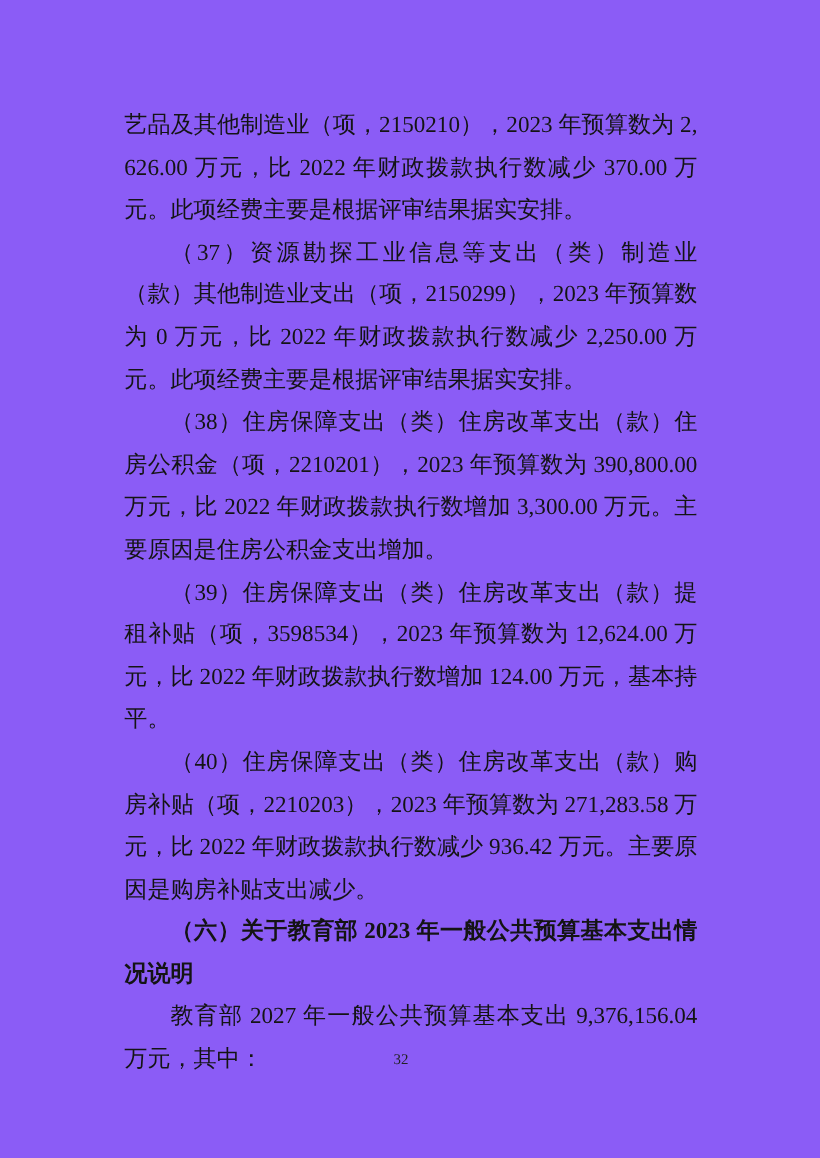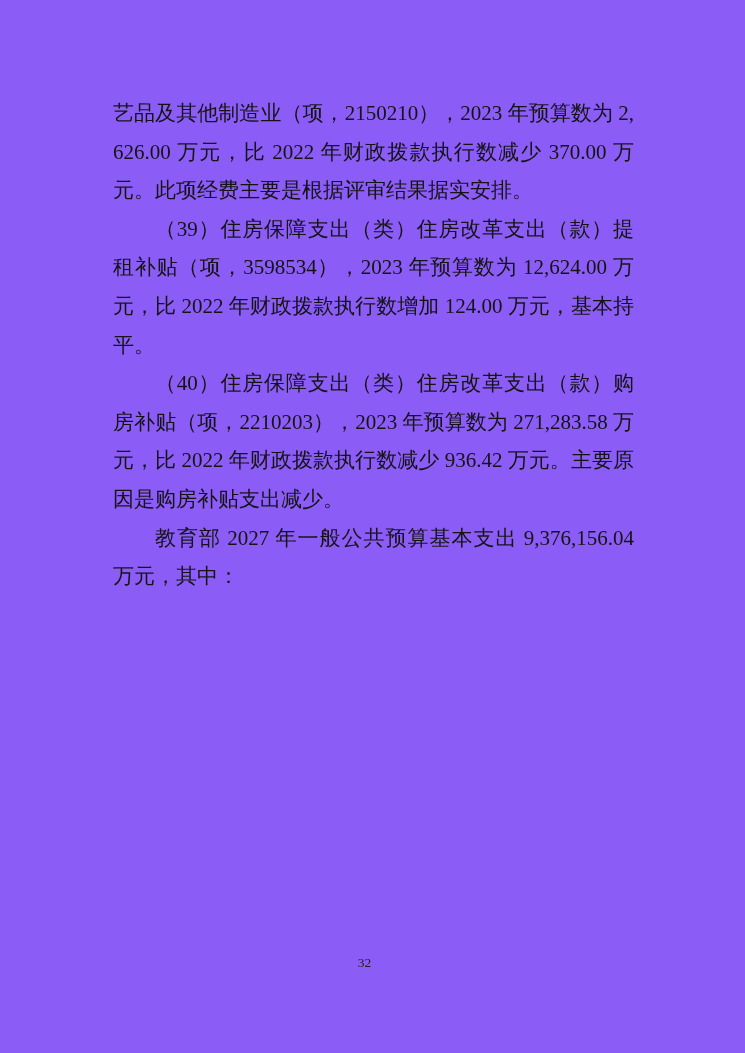--- a/index.html
+++ b/index.html
@@ -51,18 +51,21 @@
     line-height: 18px;
     color: #222222;
   }
 </style>
 </head>
 <body>
 
 <div class="page">
   <div class="content">
     <p class="para">艺品及其他制造业（项，2150210），2023 年预算数为 2,626.00 万元，比 2022 年财政拨款执行数减少 370.00 万元。此项经费主要是根据评审结果据实安排。</p>
+    <p class="para indent">（37）资源勘探工业信息等支出（类）制造业（款）其他制造业支出（项，2150299），2023 年预算数为 0 万元，比 2022 年财政拨款执行数减少 2,250.00 万元。此项经费主要是根据评审结果据实安排。</p>
+    <p class="para indent">（38）住房保障支出（类）住房改革支出（款）住房公积金（项，2210201），2023 年预算数为 390,800.00 万元，比 2022 年财政拨款执行数增加 3,300.00 万元。主要原因是住房公积金支出增加。</p>
     <p class="para indent">（39）住房保障支出（类）住房改革支出（款）提租补贴（项，3598534），2023 年预算数为 12,624.00 万元，比 2022 年财政拨款执行数增加 124.00 万元，基本持平。</p>
     <p class="para indent">（40）住房保障支出（类）住房改革支出（款）购房补贴（项，2210203），2023 年预算数为 271,283.58 万元，比 2022 年财政拨款执行数减少 936.42 万元。主要原因是购房补贴支出减少。</p>
+    <p class="para indent heading">（六）关于教育部 2023 年一般公共预算基本支出情况说明</p>
     <p class="para indent">教育部 2027 年一般公共预算基本支出 9,376,156.04 万元，其中：</p>
   </div>
   <div class="page-number">32</div>
 </div>
 
 </body></html>

